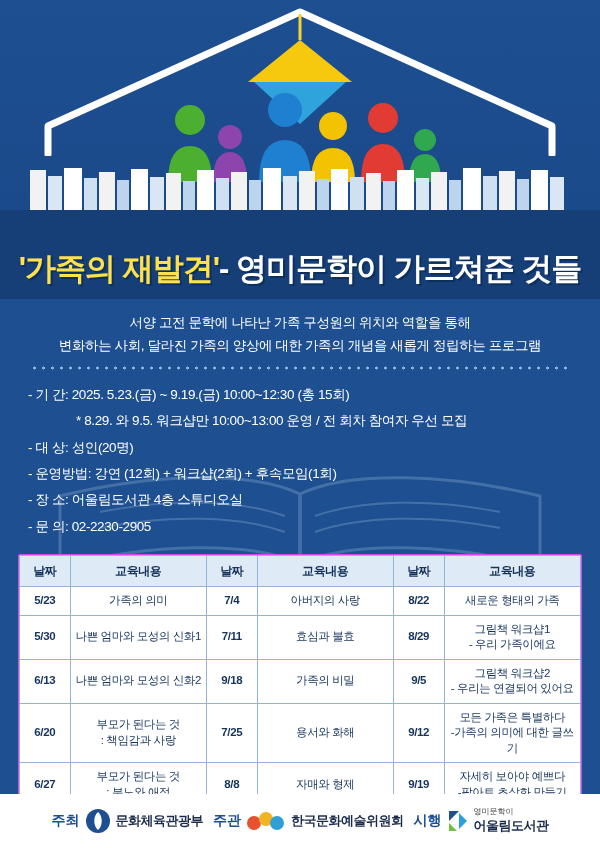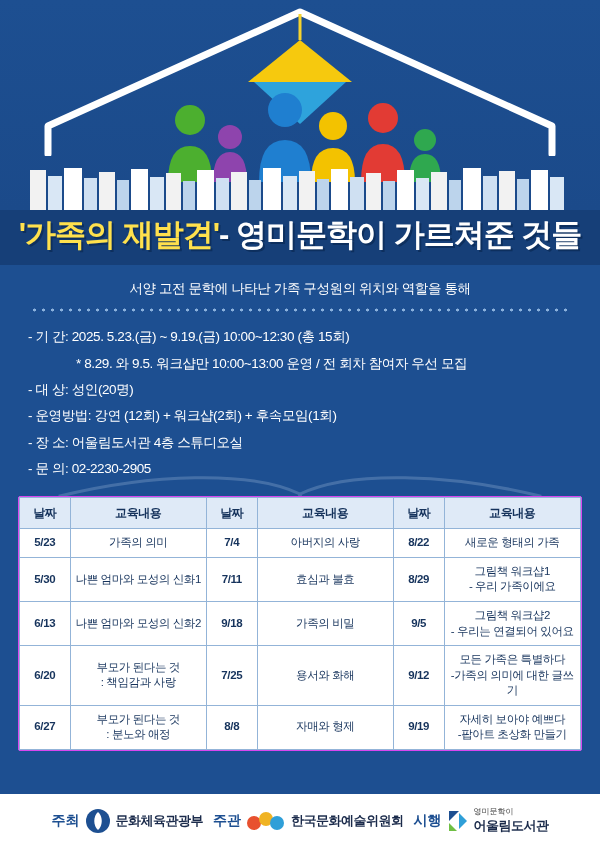--- a/index.html
+++ b/index.html
@@ -63,20 +63,21 @@
     text-align: center;
   }
   .title-main {
     font-family: "Liberation Sans", sans-serif;
     font-weight: bold;
     font-size: 31px;
     letter-spacing: -1px;
     color: #ffffff;
     text-shadow: 2px 2px 0 #0d2f5e;
     line-height: 1.25;
+    margin-top: 34px;
   }
   .title-main .yellow { color: #ffe14d; }
 
   .subtitle-wrap {
     text-align: center;
     padding: 12px 18px 4px;
     color: #ffffff;
   }
   .subtitle-line {
     font-size: 13.5px;
@@ -253,20 +254,21 @@
   </div>
 
   <div class="title-band">
     <div class="title-main">
       <span class="yellow">'가족의 재발견'</span><span>- 영미문학이 가르쳐준 것들</span>
     </div>
   </div>
 
   <div class="subtitle-wrap">
     <div class="subtitle-line">서양 고전 문학에 나타난 가족 구성원의 위치와 역할을 통해</div>
+    <div class="subtitle-line">변화하는 사회, 달라진 가족의 양상에 대한 가족의 개념을 새롭게 정립하는 프로그램</div>
     <div class="dotline"></div>
   </div>
 
   <div class="info">
     <div class="row">- 기      간: 2025. 5.23.(금) ~ 9.19.(금)  10:00~12:30 (총 15회)</div>
     <div class="row note">* 8.29. 와 9.5. 워크샵만 10:00~13:00 운영 / 전 회차 참여자 우선 모집</div>
     <div class="row">- 대      상: 성인(20명)</div>
     <div class="row">- 운영방법: 강연 (12회) + 워크샵(2회) + 후속모임(1회)</div>
     <div class="row">- 장      소: 어울림도서관 4층 스튜디오실</div>
     <div class="row">- 문      의: 02-2230-2905</div>

